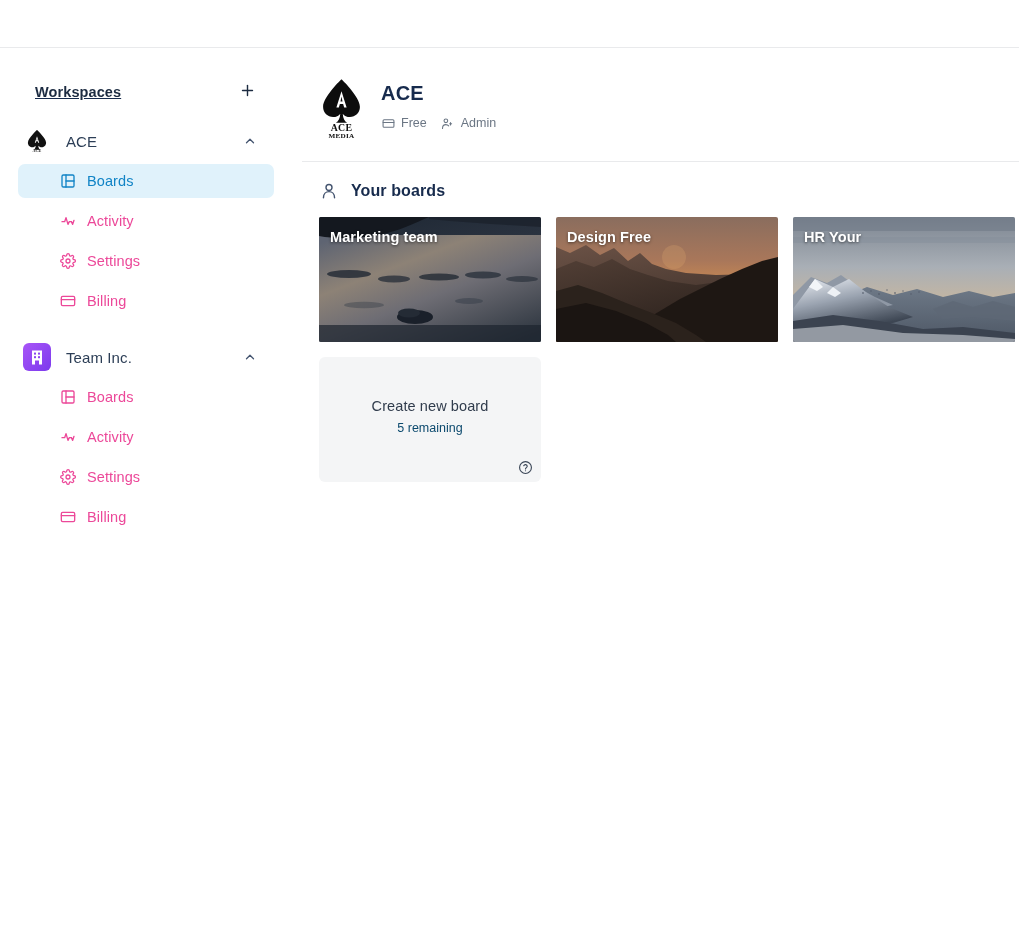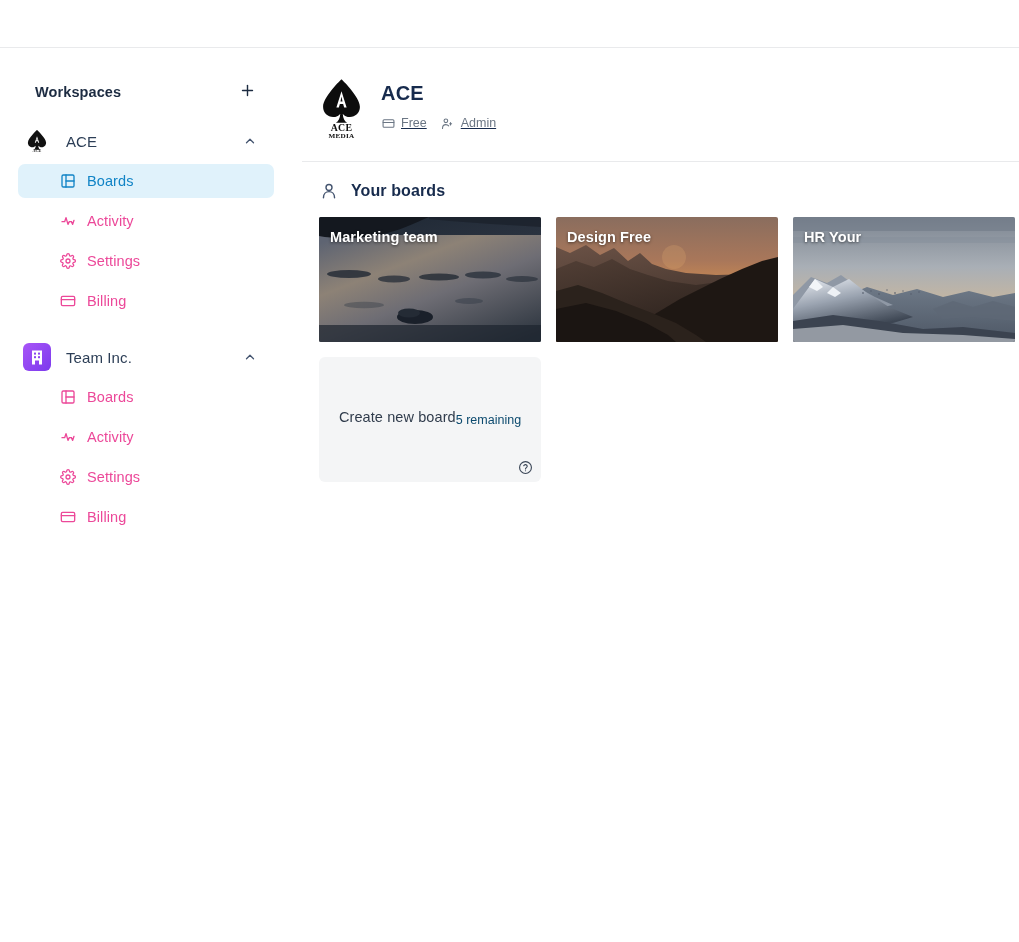--- a/index.html
+++ b/index.html
@@ -38,20 +38,21 @@
     width: 302px;
     flex: 0 0 302px;
     padding: 30px 28px 0 18px;
   }
   .ws-head {
     display: flex;
     align-items: center;
     justify-content: space-between;
     padding: 0 16px 0 17px;
     height: 28px;
+    text-decoration: underline;
   }
   .ws-head-label {
     font-size: 14.5px;
     font-weight: 600;
     color: #1c2b41;
     letter-spacing: .1px;
   }
   .plus-btn {
     width: 22px; height: 22px;
     display: flex; align-items: center; justify-content: center;
@@ -140,21 +141,20 @@
     font-weight: 700;
     color: #172b4d;
     line-height: 1.1;
     letter-spacing: .2px;
   }
   .org-badges {
     display: flex;
     align-items: center;
     gap: 14px;
     margin-top: 12px;
-    text-decoration: underline;
   }
   .badge {
     display: flex;
     align-items: center;
     gap: 6px;
     font-size: 12.5px;
     color: #6b7684;
   }
   .badge-ico {
     width: 14px; height: 14px;
@@ -206,21 +206,21 @@
   .card-img { position: absolute; inset: 0; width: 100%; height: 100%; display: block; }
 
   .create-card {
     width: 222px;
     height: 125px;
     border-radius: 6px;
     background: #f4f5f6;
     cursor: pointer;
     position: relative;
     display: flex;
-    flex-direction: row;
+    flex-direction: column;
     align-items: center;
     justify-content: center;
     padding-bottom: 6px;
   }
   .create-title {
     font-size: 14.5px;
     color: #303c4c;
     letter-spacing: .1px;
   }
   .create-sub {

